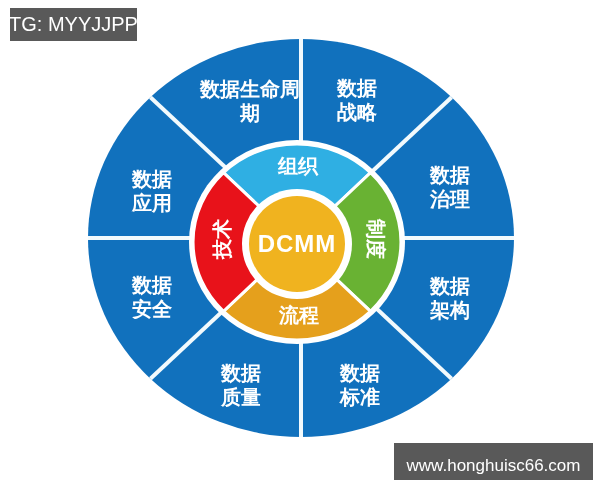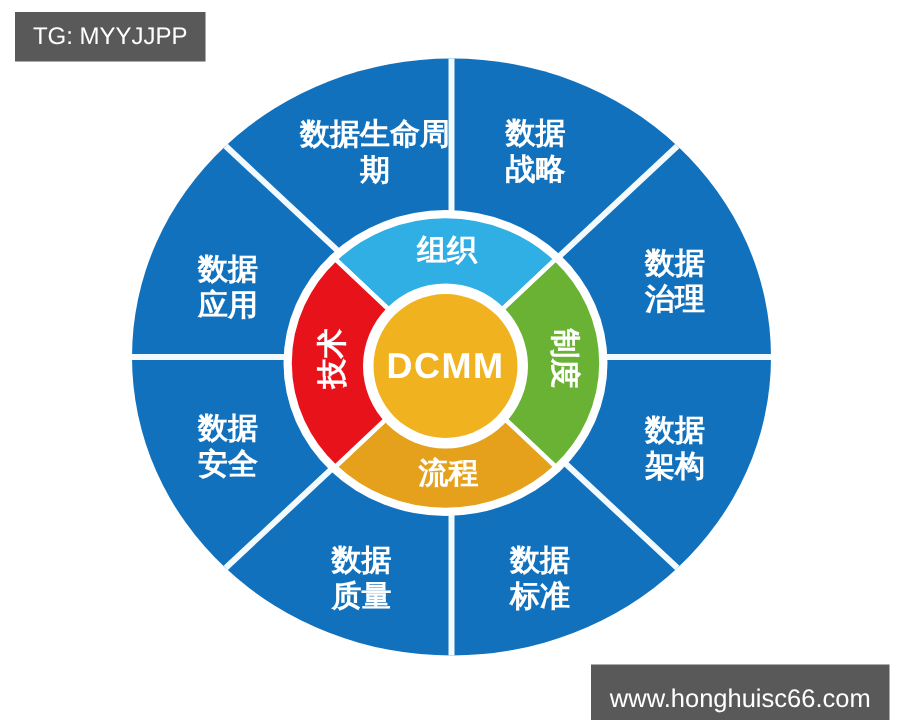--- a/index.html
+++ b/index.html
@@ -22,21 +22,21 @@
     display: flex;
     align-items: center;
     justify-content: center;
     white-space: nowrap;
   }
   .badge.tg {
     left: 10px;
     top: 8px;
     width: 127px;
     height: 33px;
-    font-size: 16px;
+    font-size: 20px;
   }
   .badge.site {
     left: 394px;
     top: 443px;
     width: 199px;
     height: 45px;
     font-size: 17px;
   }
   svg.diagram {
     position: absolute;

